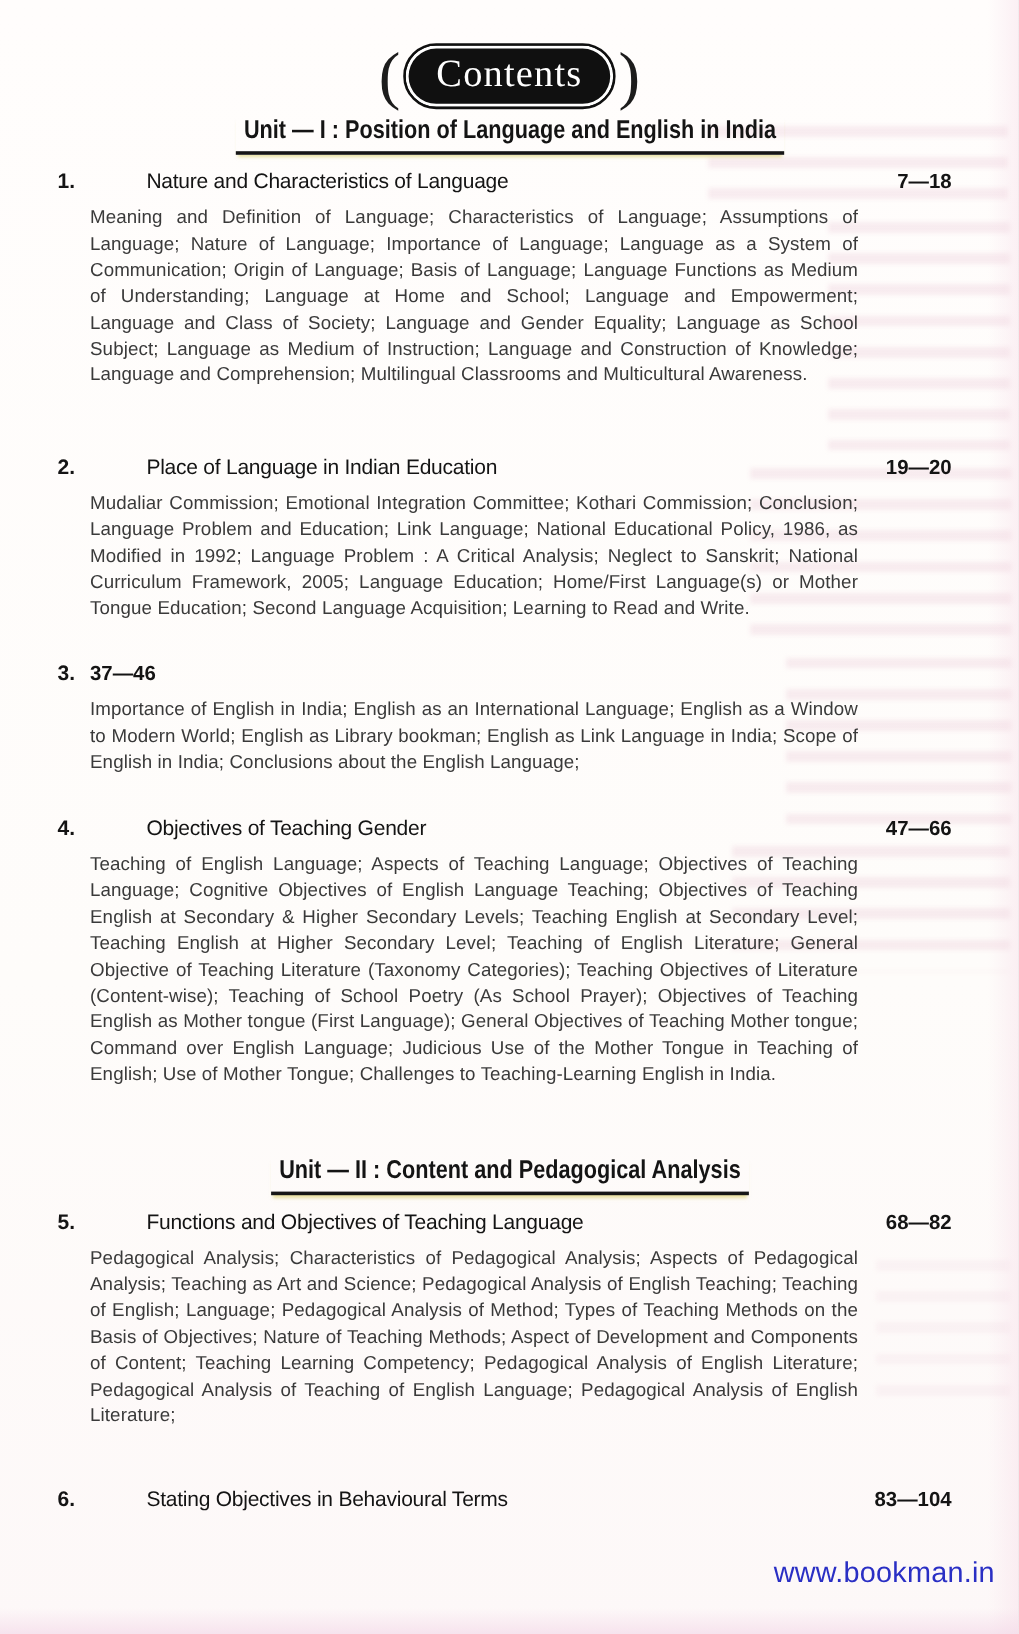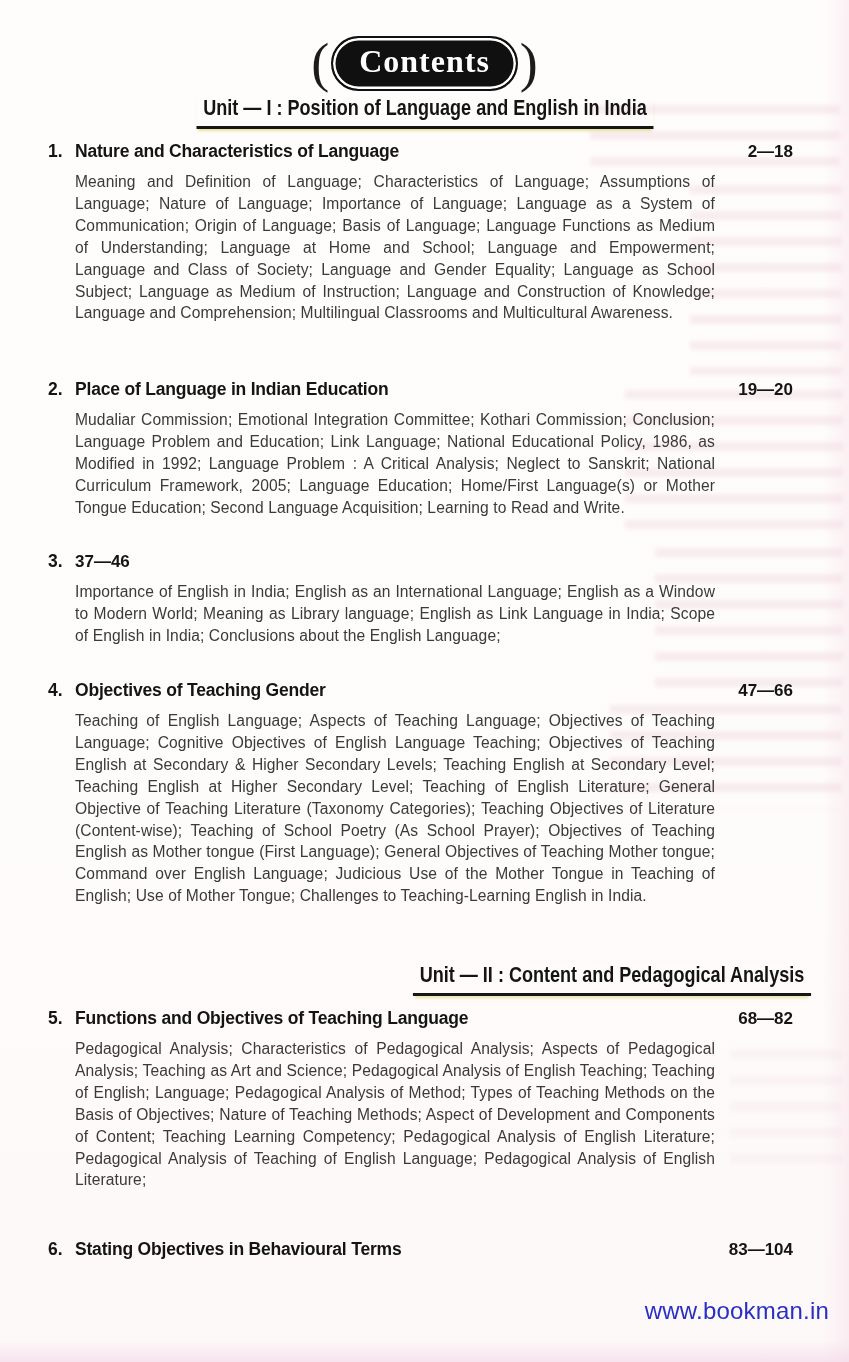--- a/index.html
+++ b/index.html
@@ -51,29 +51,29 @@
     transform:scaleY(1.0);
   }
   .badge-pill{
     background:#101010;
     color:#ffffff;
     border:2px solid #101010;
     box-shadow:inset 0 0 0 2.5px #ffffff;
     border-radius:30px;
     padding:5px 26px 9px 26px;
     font-family:"Liberation Serif", serif;
-    font-weight:bold;
+    font-weight:normal;
     font-size:32px;
     letter-spacing:1px;
   }
 
   
   .unit-heading-row{position:absolute;left:0;width:100%;text-align:center;}
   .unit1{top:96px;}
-  .unit2{top:963px;text-align:right;}
+  .unit2{top:963px;}
   .unit-heading{
     display:inline-block;
     font-weight:bold;
     font-size:21.5px;
     line-height:1.15;
     color:#141414;
     letter-spacing:0px;
     transform:scaleX(0.84);
     transform-origin:center top;
     border-bottom:3.5px solid #161616;
@@ -91,23 +91,24 @@
   .i1{top:141px;} .i2{top:379px;} .i3{top:551px;}
   .i4{top:680px;} .i5{top:1008px;} .i6{top:1239px;}
   .item-head{
     display:flex;align-items:baseline;
   }
   .item-number{
     font-weight:bold;font-size:17.5px;color:#141414;
     width:27px;flex:0 0 27px;
   }
   .item-title{
-    font-weight:bold;font-size:17.5px;color:#141414;
+    font-weight:normal;font-size:17.5px;color:#141414;
     letter-spacing:-0.2px;
     flex:1 1 auto;
+    margin-left:47px;
   }
   .item-pages{
     font-weight:bold;font-size:17px;color:#141414;
     white-space:nowrap;
     flex:0 0 auto;
   }
   .item-desc{
     margin:9px 78px 0 27px;
     font-size:15.6px;
     line-height:21.9px;
@@ -151,40 +152,40 @@
   </div>
 
   <div class="unit-heading-row unit1">
     <span class="unit-heading">Unit — I : Position of Language and English in India</span>
   </div>
 
   <div class="toc-item i1">
     <div class="item-head">
       <span class="item-number">1.</span>
       <span class="item-title">Nature and Characteristics of Language</span>
-      <span class="item-pages">2—18</span>
+      <span class="item-pages">7—18</span>
     </div>
     <p class="item-desc">Meaning and Definition of Language; Characteristics of Language; Assumptions of Language; Nature of Language; Importance of Language; Language as a System of Communication; Origin of Language; Basis of Language; Language Functions as Medium of Understanding; Language at Home and School; Language and Empowerment; Language and Class of Society; Language and Gender Equality; Language as School Subject; Language as Medium of Instruction; Language and Construction of Knowledge; Language and Comprehension; Multilingual Classrooms and Multicultural Awareness.</p>
   </div>
 
   <div class="toc-item i2">
     <div class="item-head">
       <span class="item-number">2.</span>
       <span class="item-title">Place of Language in Indian Education</span>
       <span class="item-pages">19—20</span>
     </div>
     <p class="item-desc">Mudaliar Commission; Emotional Integration Committee; Kothari Commission; Conclusion; Language Problem and Education; Link Language; National Educational Policy, 1986, as Modified in 1992; Language Problem : A Critical Analysis; Neglect to Sanskrit; National Curriculum Framework, 2005; Language Education; Home/First Language(s) or Mother Tongue Education; Second Language Acquisition; Learning to Read and Write.</p>
   </div>
 
   <div class="toc-item i3">
     <div class="item-head">
       <span class="item-number">3.</span>
       <span class="item-pages">37—46</span>
     </div>
-    <p class="item-desc">Importance of English in India; English as an International Language; English as a Window to Modern World; Meaning as Library language; English as Link Language in India; Scope of English in India; Conclusions about the English Language;</p>
+    <p class="item-desc">Importance of English in India; English as an International Language; English as a Window to Modern World; English as Library bookman; English as Link Language in India; Scope of English in India; Conclusions about the English Language;</p>
   </div>
 
   <div class="toc-item i4">
     <div class="item-head">
       <span class="item-number">4.</span>
       <span class="item-title">Objectives of Teaching Gender</span>
       <span class="item-pages">47—66</span>
     </div>
     <p class="item-desc">Teaching of English Language; Aspects of Teaching Language; Objectives of Teaching Language; Cognitive Objectives of English Language Teaching; Objectives of Teaching English at Secondary &amp; Higher Secondary Levels; Teaching English at Secondary Level; Teaching English at Higher Secondary Level; Teaching of English Literature; General Objective of Teaching Literature (Taxonomy Categories); Teaching Objectives of Literature (Content-wise); Teaching of School Poetry (As School Prayer); Objectives of Teaching English as Mother tongue (First Language); General Objectives of Teaching Mother tongue; Command over English Language; Judicious Use of the Mother Tongue in Teaching of English; Use of Mother Tongue; Challenges to Teaching-Learning English in India.</p>
   </div>

